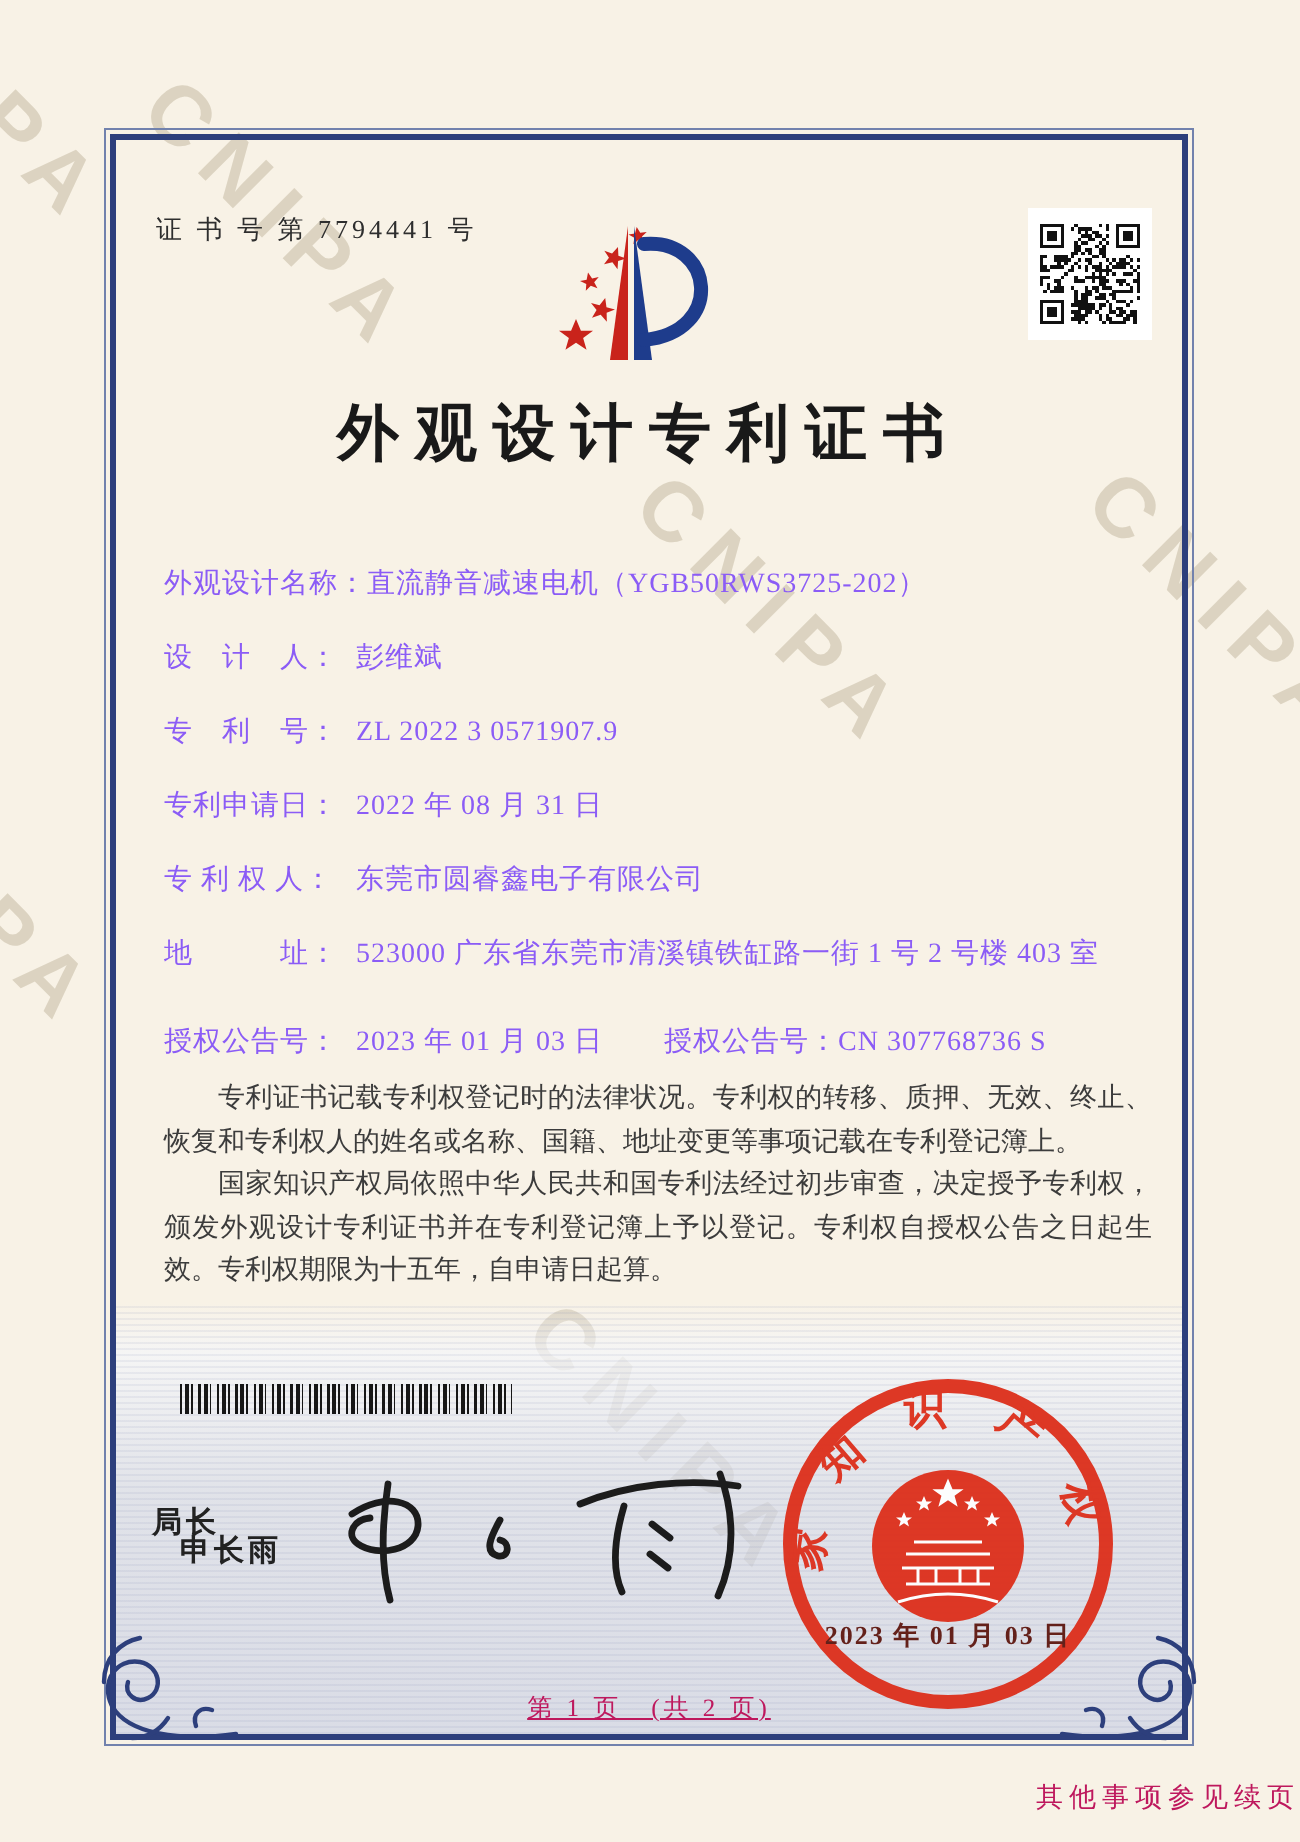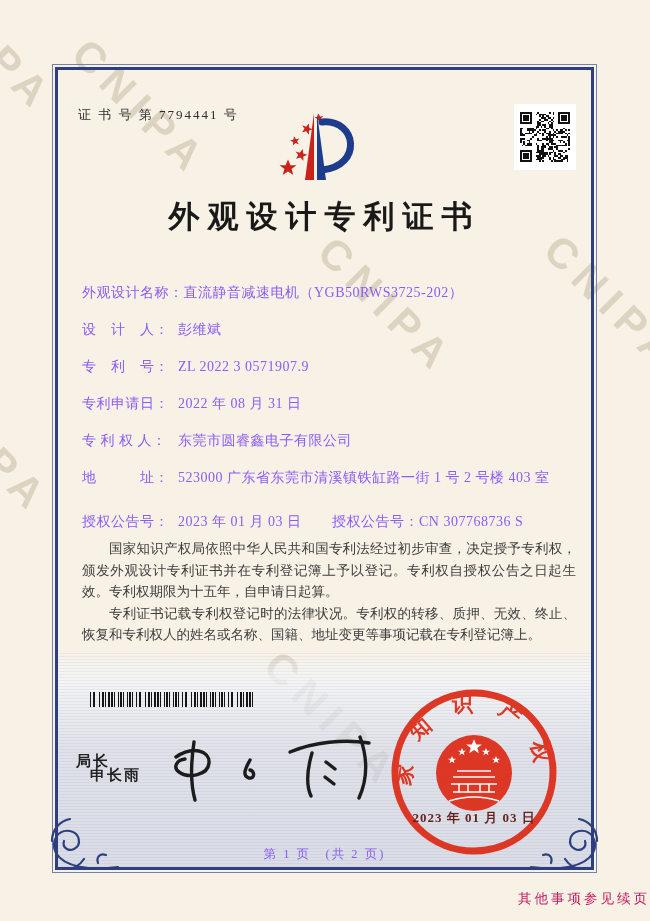--- a/index.html
+++ b/index.html
@@ -91,21 +91,21 @@
   }
   .signer-name{
     position:absolute;left:32px;top:696px;
     font-family:"Liberation Sans","DejaVu Sans",sans-serif;
     font-size:15px;font-weight:bold;color:#222;letter-spacing:2px;
   }
   .signature{position:absolute;left:104px;top:660px;width:230px;height:82px;z-index:3;}
   .seal{position:absolute;left:331px;top:617px;width:170px;height:170px;z-index:3;opacity:0.95;}
   .page-info{
     position:absolute;left:0;right:0;top:776px;text-align:center;
-    font-size:12.5px;letter-spacing:2px;color:#8b5cf6;z-index:2;
+    font-size:12.5px;letter-spacing:2px;color:#be185d;z-index:2;text-decoration:underline;
   }
   .flourish{position:absolute;width:84px;height:62px;z-index:4;}
   .flourish.fl-left{left:-18px;bottom:-8px;}
   .flourish.fl-right{right:-18px;bottom:-8px;transform:scaleX(-1);}
   .continuation-note{
     position:absolute;left:0;right:0;top:890px;text-align:right;
     font-size:13.5px;letter-spacing:3px;color:#be185d;z-index:2;
   }
   .seal-ring-text{
     font-size:21px;font-weight:bold;letter-spacing:23px;
@@ -463,22 +463,22 @@
       </div>
       <div class="field-row grant-row">
         <span class="lbl">授权公告号：</span><span>2023 年 01 月 03 日</span>
         <span class="grant-right">
           <span>授权公告号：</span><span>CN 307768736 S</span>
         </span>
       </div>
     </div>
 
     <div class="paras">
+      <p>专利证书记载专利权登记时的法律状况。专利权的转移、质押、无效、终止、恢复和专利权人的姓名或名称、国籍、地址变更等事项记载在专利登记簿上。</p>
       <p>国家知识产权局依照中华人民共和国专利法经过初步审查，决定授予专利权，颁发外观设计专利证书并在专利登记簿上予以登记。专利权自授权公告之日起生效。专利权期限为十五年，自申请日起算。</p>
-      <p>专利证书记载专利权登记时的法律状况。专利权的转移、质押、无效、终止、恢复和专利权人的姓名或名称、国籍、地址变更等事项记载在专利登记簿上。</p>
     </div>
 
     <div class="barcode"></div>
 
     <div class="signer-title">局长</div>
     <div class="signer-name">申长雨</div>
 
     <div class="signature">
       <svg viewBox="0 0 230 82" width="230" height="82" fill="none" stroke="#1c1c1c" stroke-linecap="round" stroke-linejoin="round">
         <g stroke-width="3.4">

